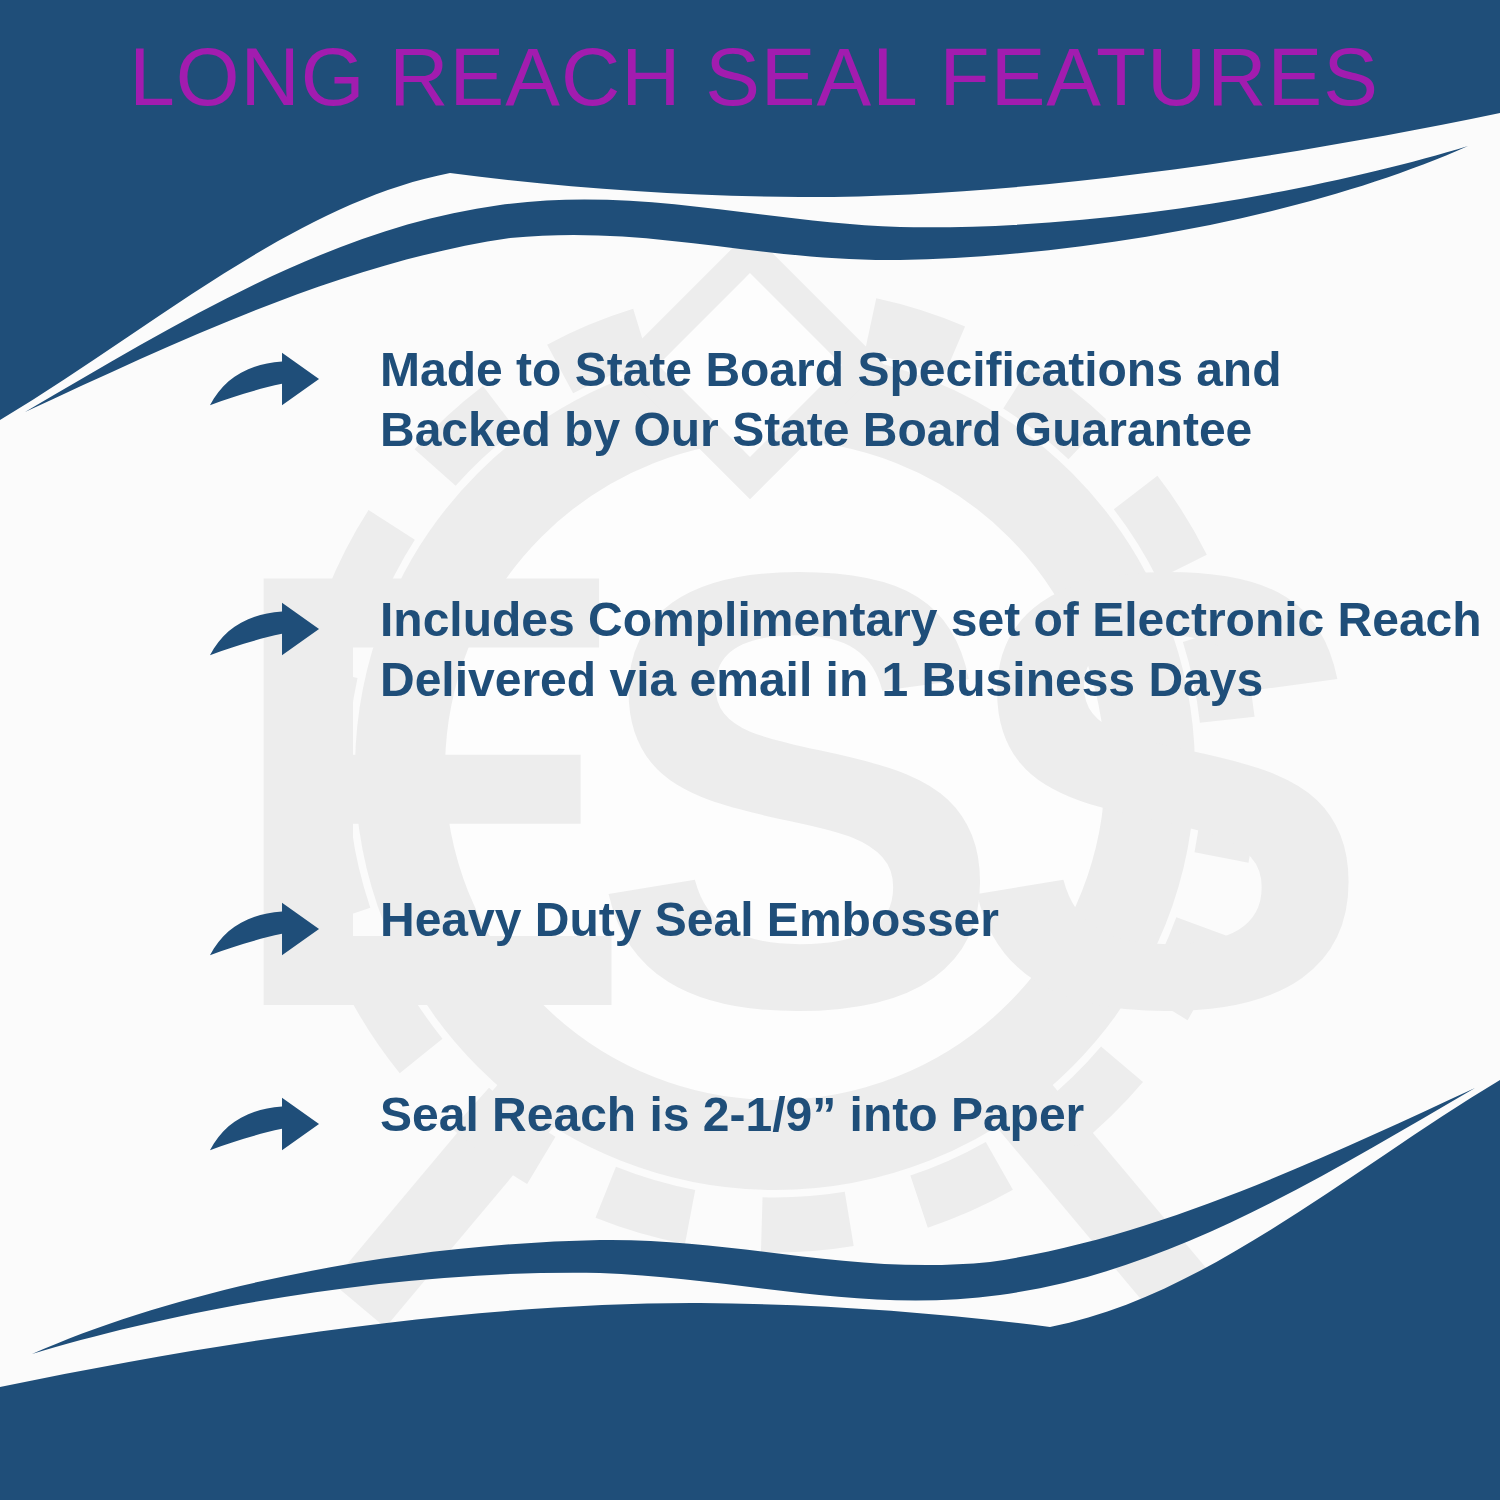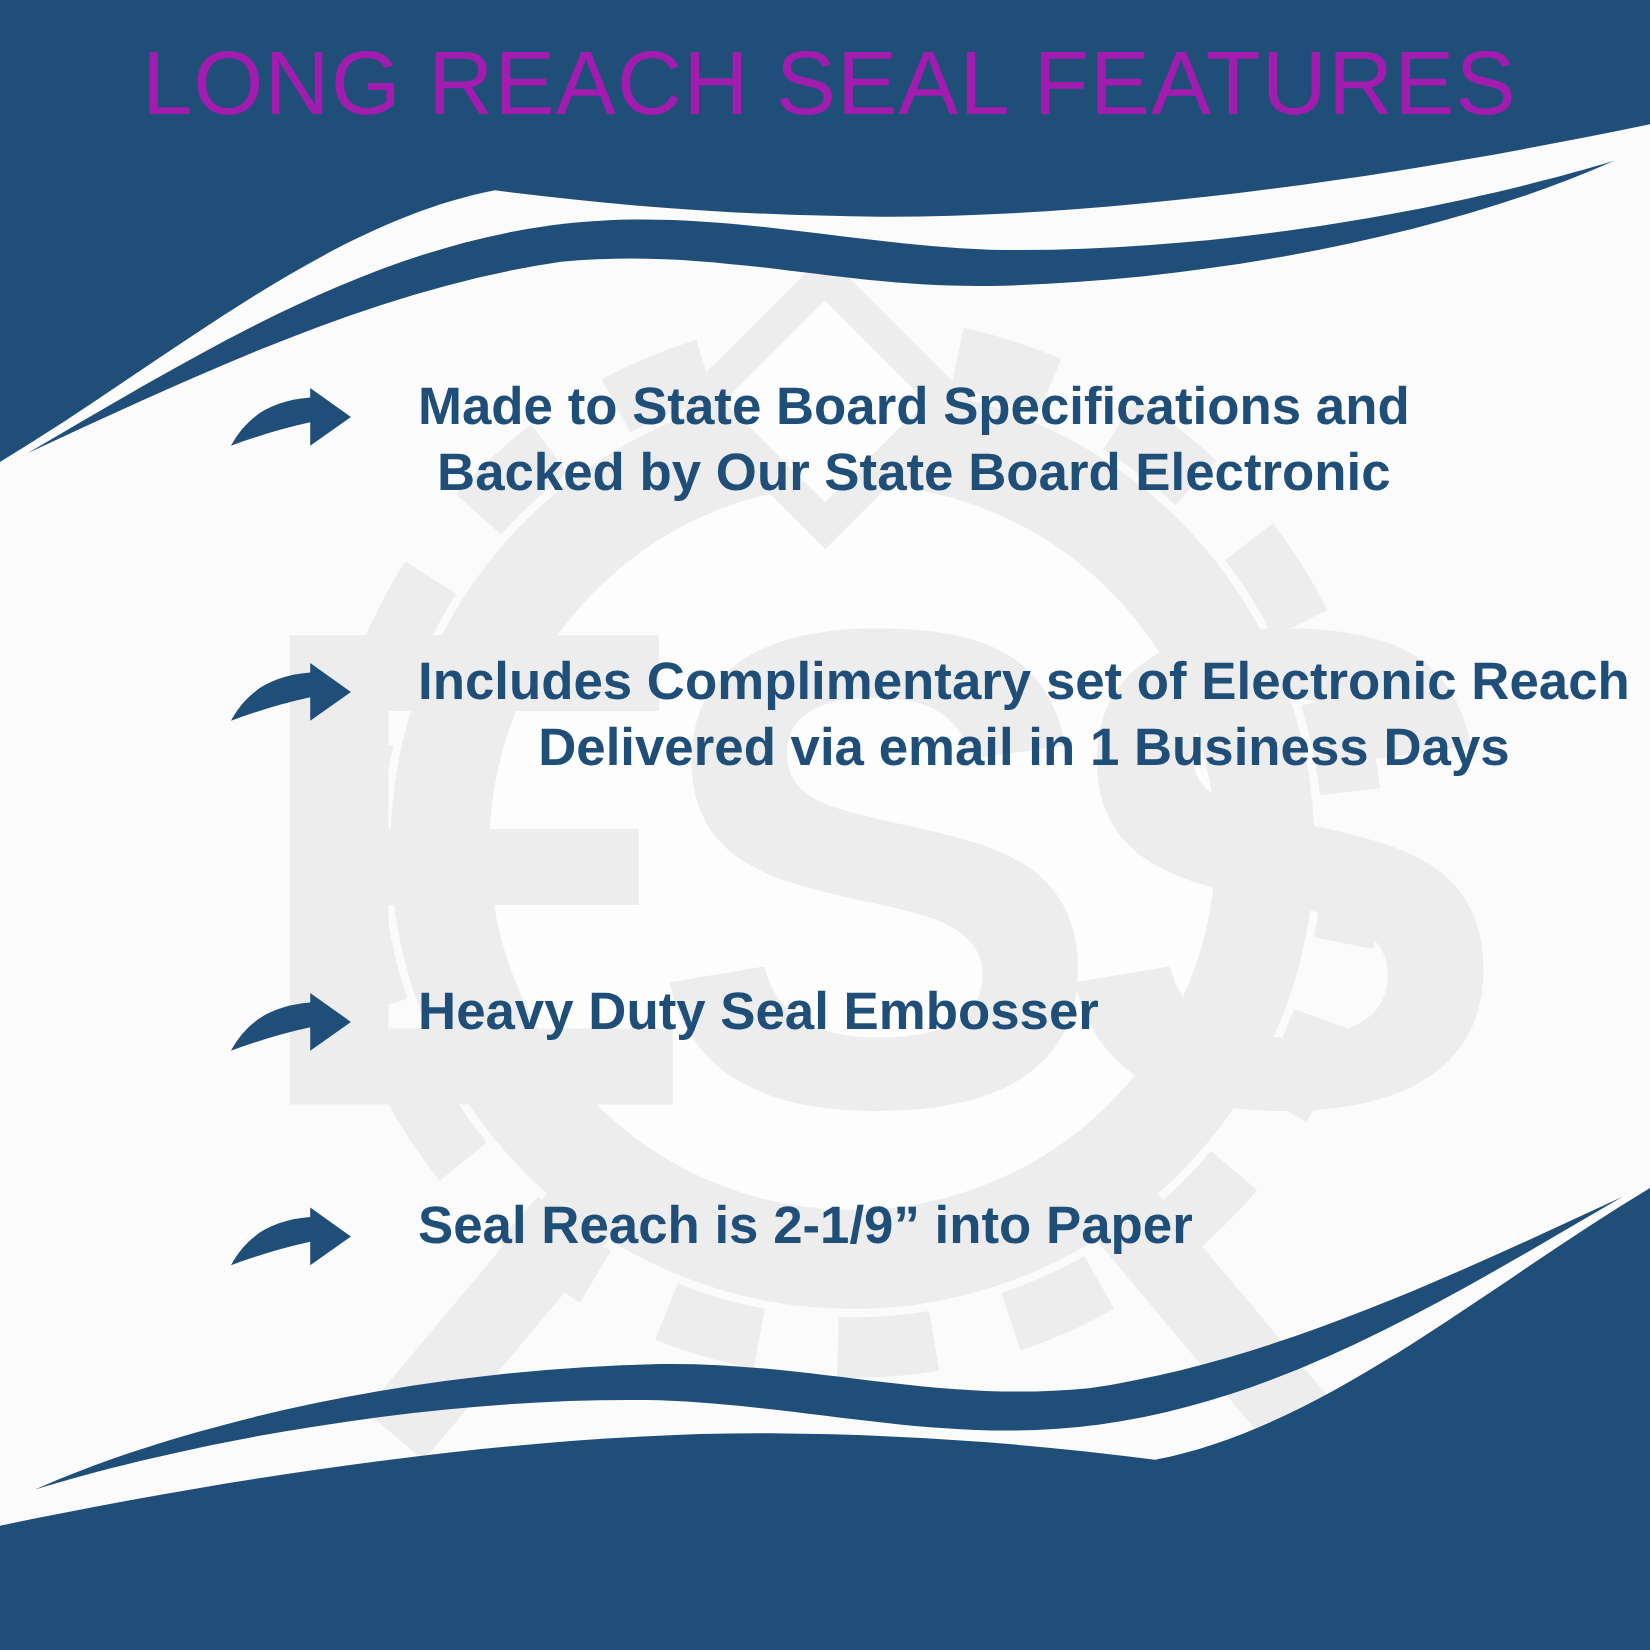--- a/index.html
+++ b/index.html
@@ -15,21 +15,21 @@
   }
   .title{
     position:absolute;top:26px;left:0;width:1500px;
     margin:4px;text-align:center;
     font-size:82px;font-weight:normal;letter-spacing:1px;
     color:#a21caf;white-space:nowrap;
   }
   .feature{position:absolute;left:380px;}
   .feature .line{
     font-size:48px;line-height:60px;font-weight:bold;
-    color:#1F4E79;white-space:nowrap;text-align:center;
+    color:#1F4E79;white-space:nowrap;
   }
   .arrow{position:absolute;left:208px;width:112px;height:58px;}
 </style>
 </head>
 <body>
 
 <div class="stage">
 
   <svg class="decor" viewBox="0 0 1500 1500" aria-hidden="true">
 
@@ -56,21 +56,21 @@
     <use href="#waves" transform="rotate(180 750 750)"></use>
   </svg>
 
   <h1 class="title">LONG REACH SEAL FEATURES</h1>
 
   <svg class="arrow" style="top:350px" viewBox="0 0 115 58">
     <path fill="#1F4E79" d="M2 56 C16 30 38 14 76 11 L76 2 L114 29 L76 56 L76 34 C48 40 24 48 2 56 Z"></path>
   </svg>
   <div class="feature" style="top:340px">
     <div class="line">Made to State Board Specifications and</div>
-    <div class="line">Backed by Our State Board Electronic</div>
+    <div class="line">Backed by Our State Board Guarantee</div>
   </div>
 
   <svg class="arrow" style="top:600px" viewBox="0 0 115 58">
     <path fill="#1F4E79" d="M2 56 C16 30 38 14 76 11 L76 2 L114 29 L76 56 L76 34 C48 40 24 48 2 56 Z"></path>
   </svg>
   <div class="feature" style="top:590px">
     <div class="line">Includes Complimentary set of Electronic Reach</div>
     <div class="line">Delivered via email in 1 Business Days</div>
   </div>
 

